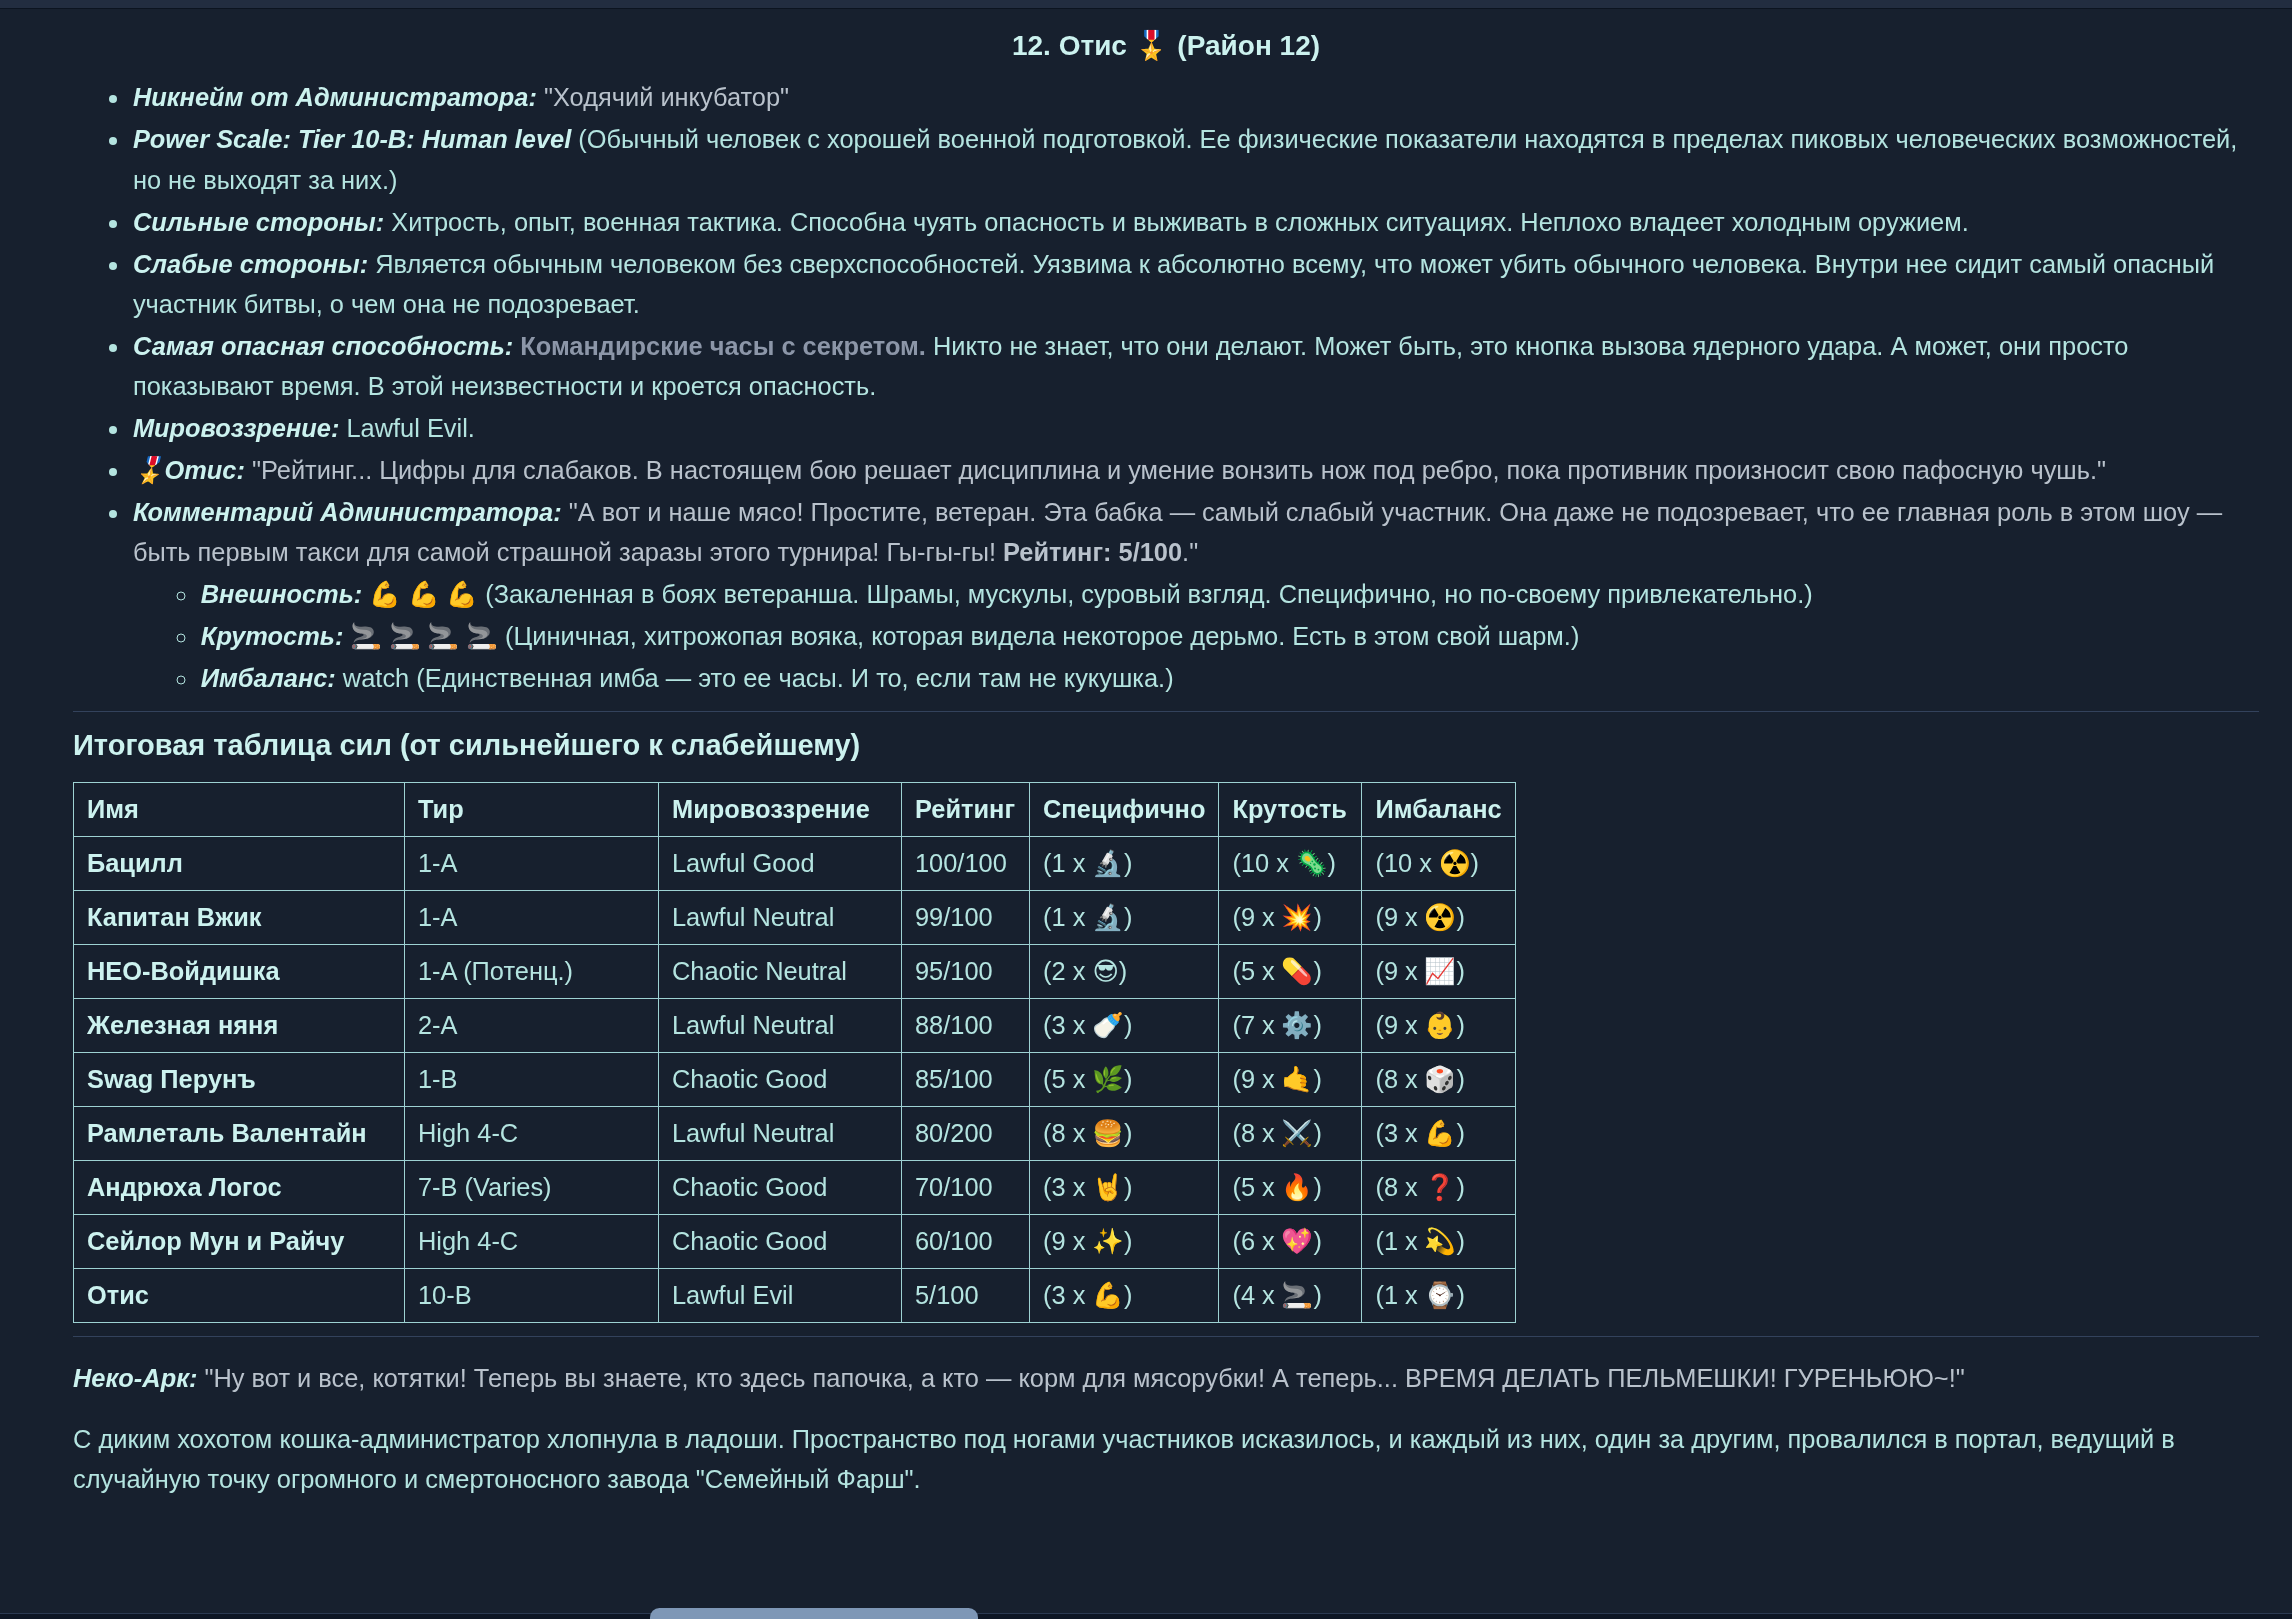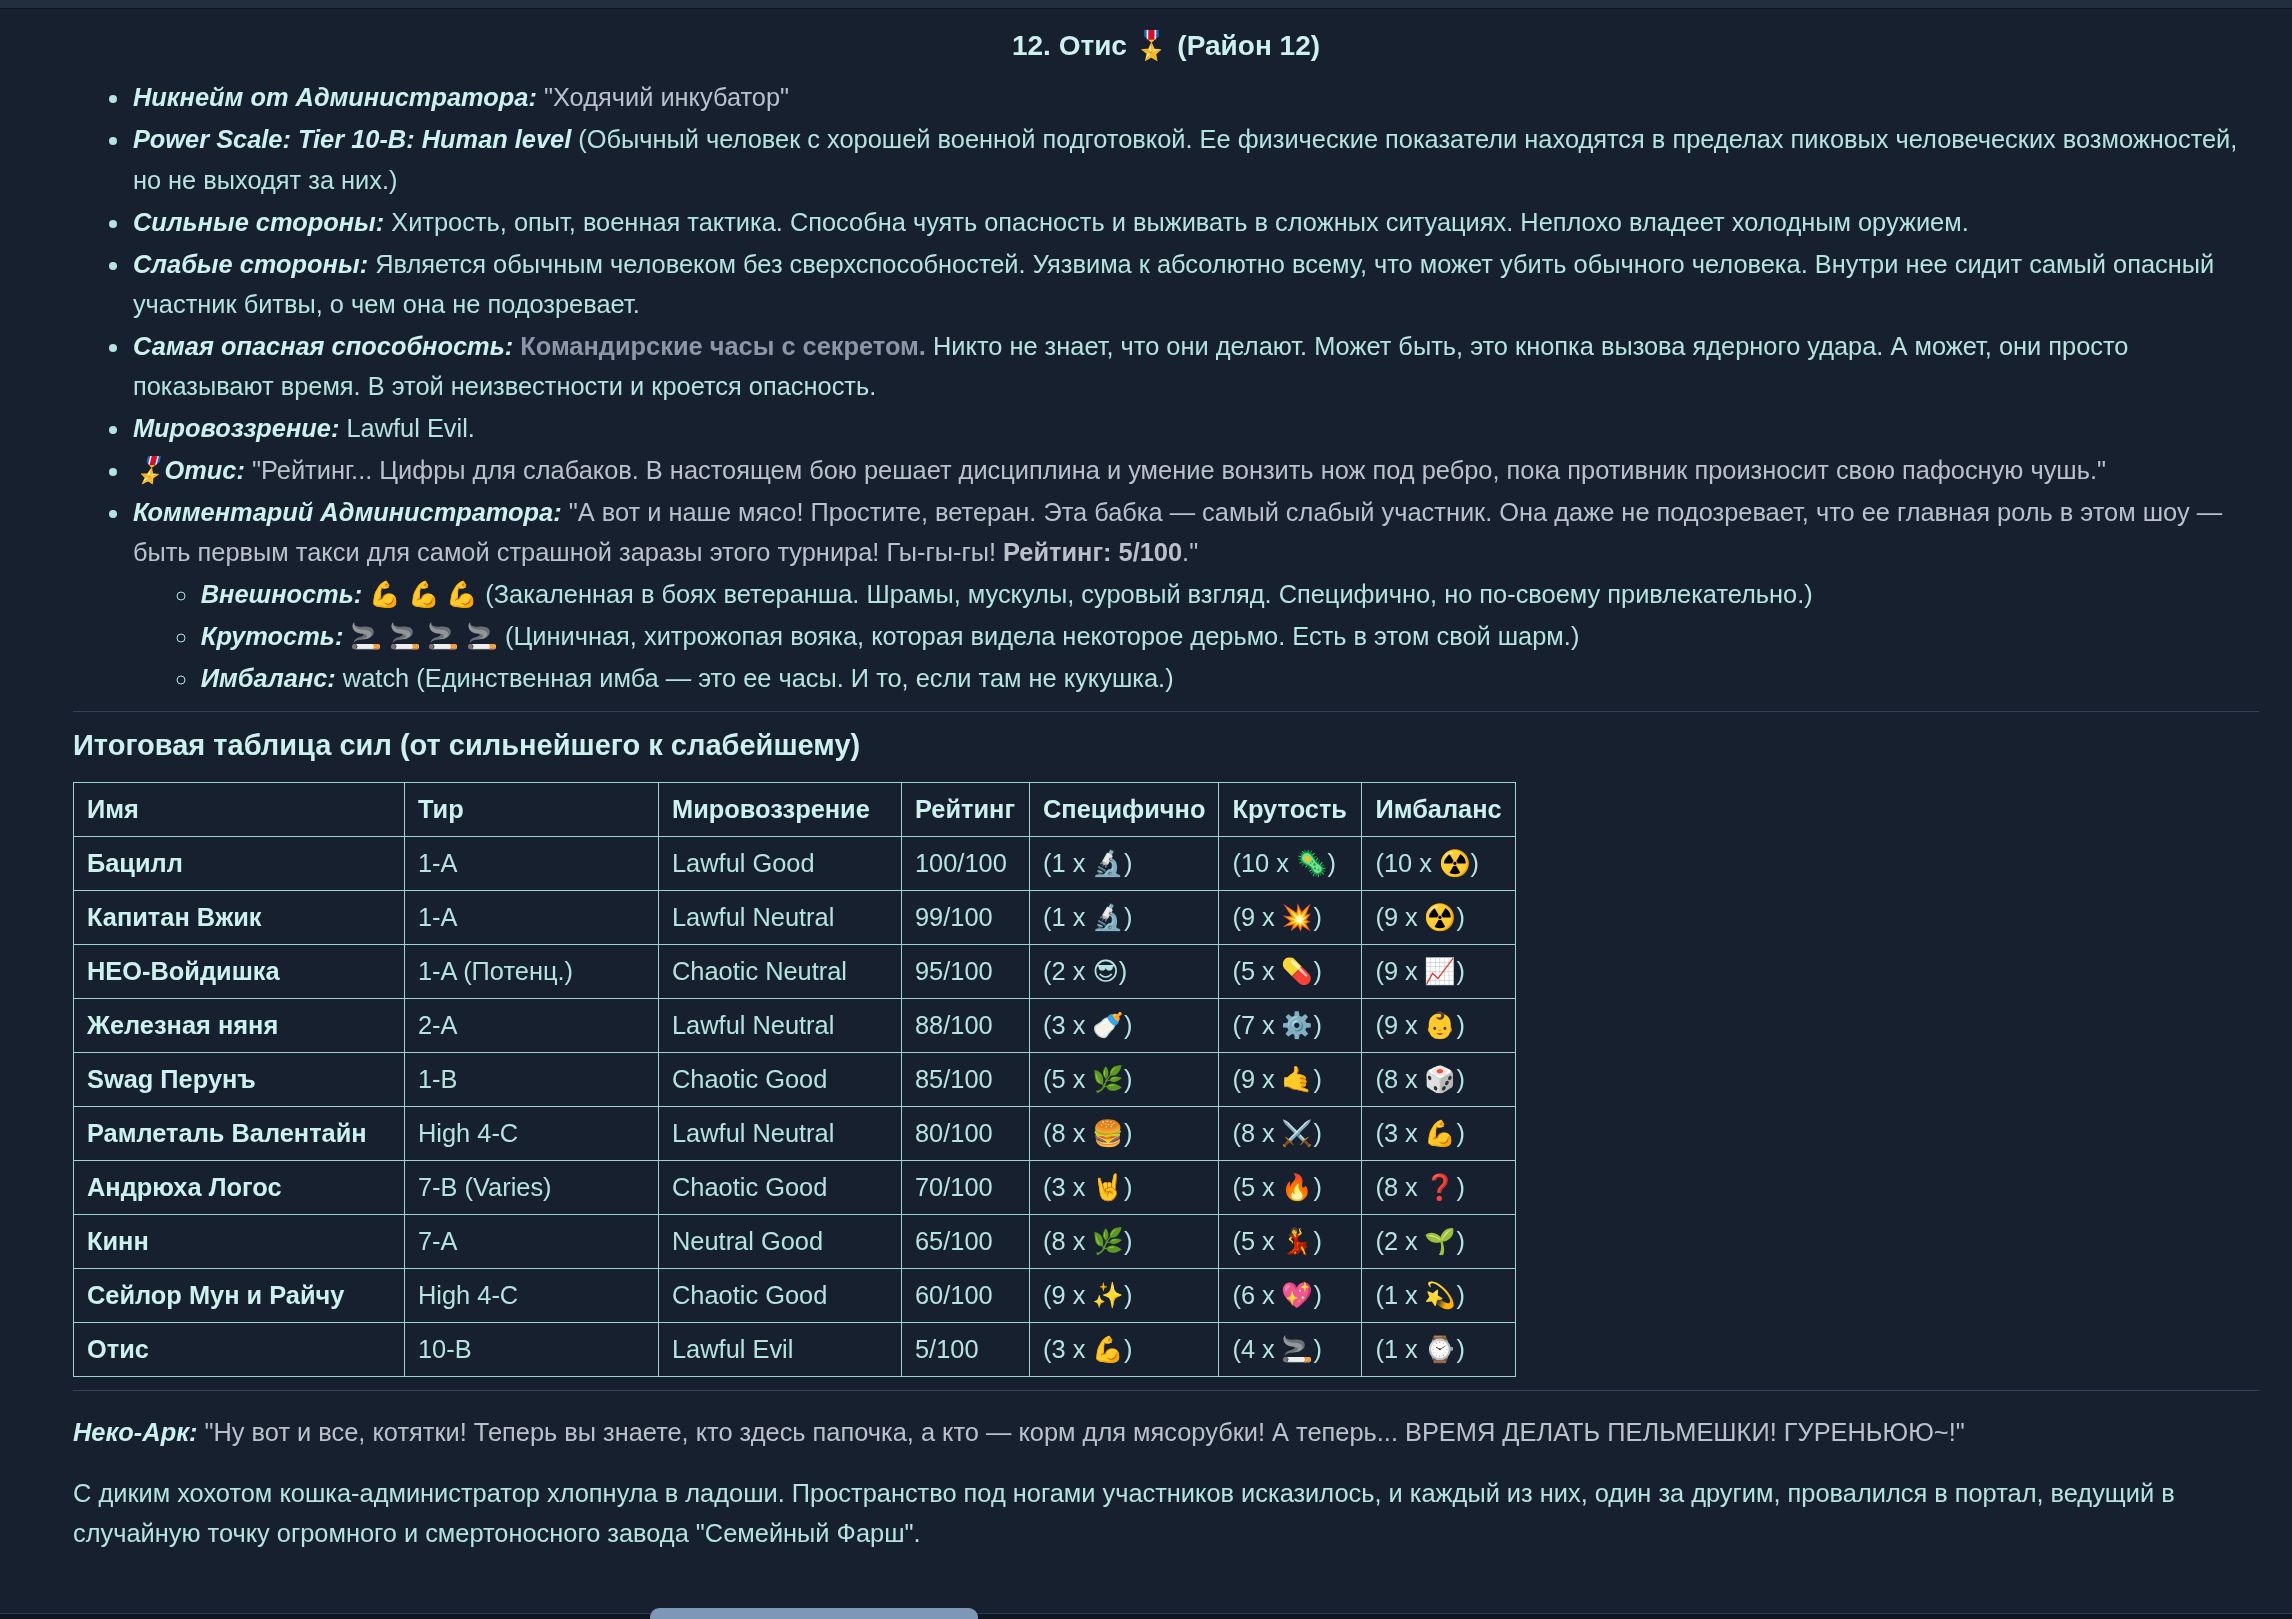--- a/index.html
+++ b/index.html
@@ -146,44 +146,35 @@
         <td>Chaotic Good</td>
         <td>85/100</td>
         <td>(5 x 🌿)</td>
         <td>(9 x 🤙)</td>
         <td>(8 x 🎲)</td>
       </tr>
       <tr>
         <td class="name">Рамлеталь Валентайн</td>
         <td>High 4-C</td>
         <td>Lawful Neutral</td>
-        <td>80/100</td>
+        <td>80/200</td>
         <td>(8 x 🍔)</td>
         <td>(8 x ⚔️)</td>
         <td>(3 x 💪)</td>
       </tr>
       <tr>
         <td class="name">Андрюха Логос</td>
         <td>7-B (Varies)</td>
         <td>Chaotic Good</td>
         <td>70/100</td>
         <td>(3 x 🤘)</td>
         <td>(5 x 🔥)</td>
         <td>(8 x ❓)</td>
       </tr>
       <tr>
-        <td class="name">Кинн</td>
-        <td>7-A</td>
-        <td>Neutral Good</td>
-        <td>65/100</td>
-        <td>(8 x 🌿)</td>
-        <td>(5 x 💃)</td>
-        <td>(2 x 🌱)</td>
-      </tr>
-      <tr>
         <td class="name">Сейлор Мун и Райчу</td>
         <td>High 4-C</td>
         <td>Chaotic Good</td>
         <td>60/100</td>
         <td>(9 x ✨)</td>
         <td>(6 x 💖)</td>
         <td>(1 x 💫)</td>
       </tr>
       <tr>
         <td class="name">Отис</td>

